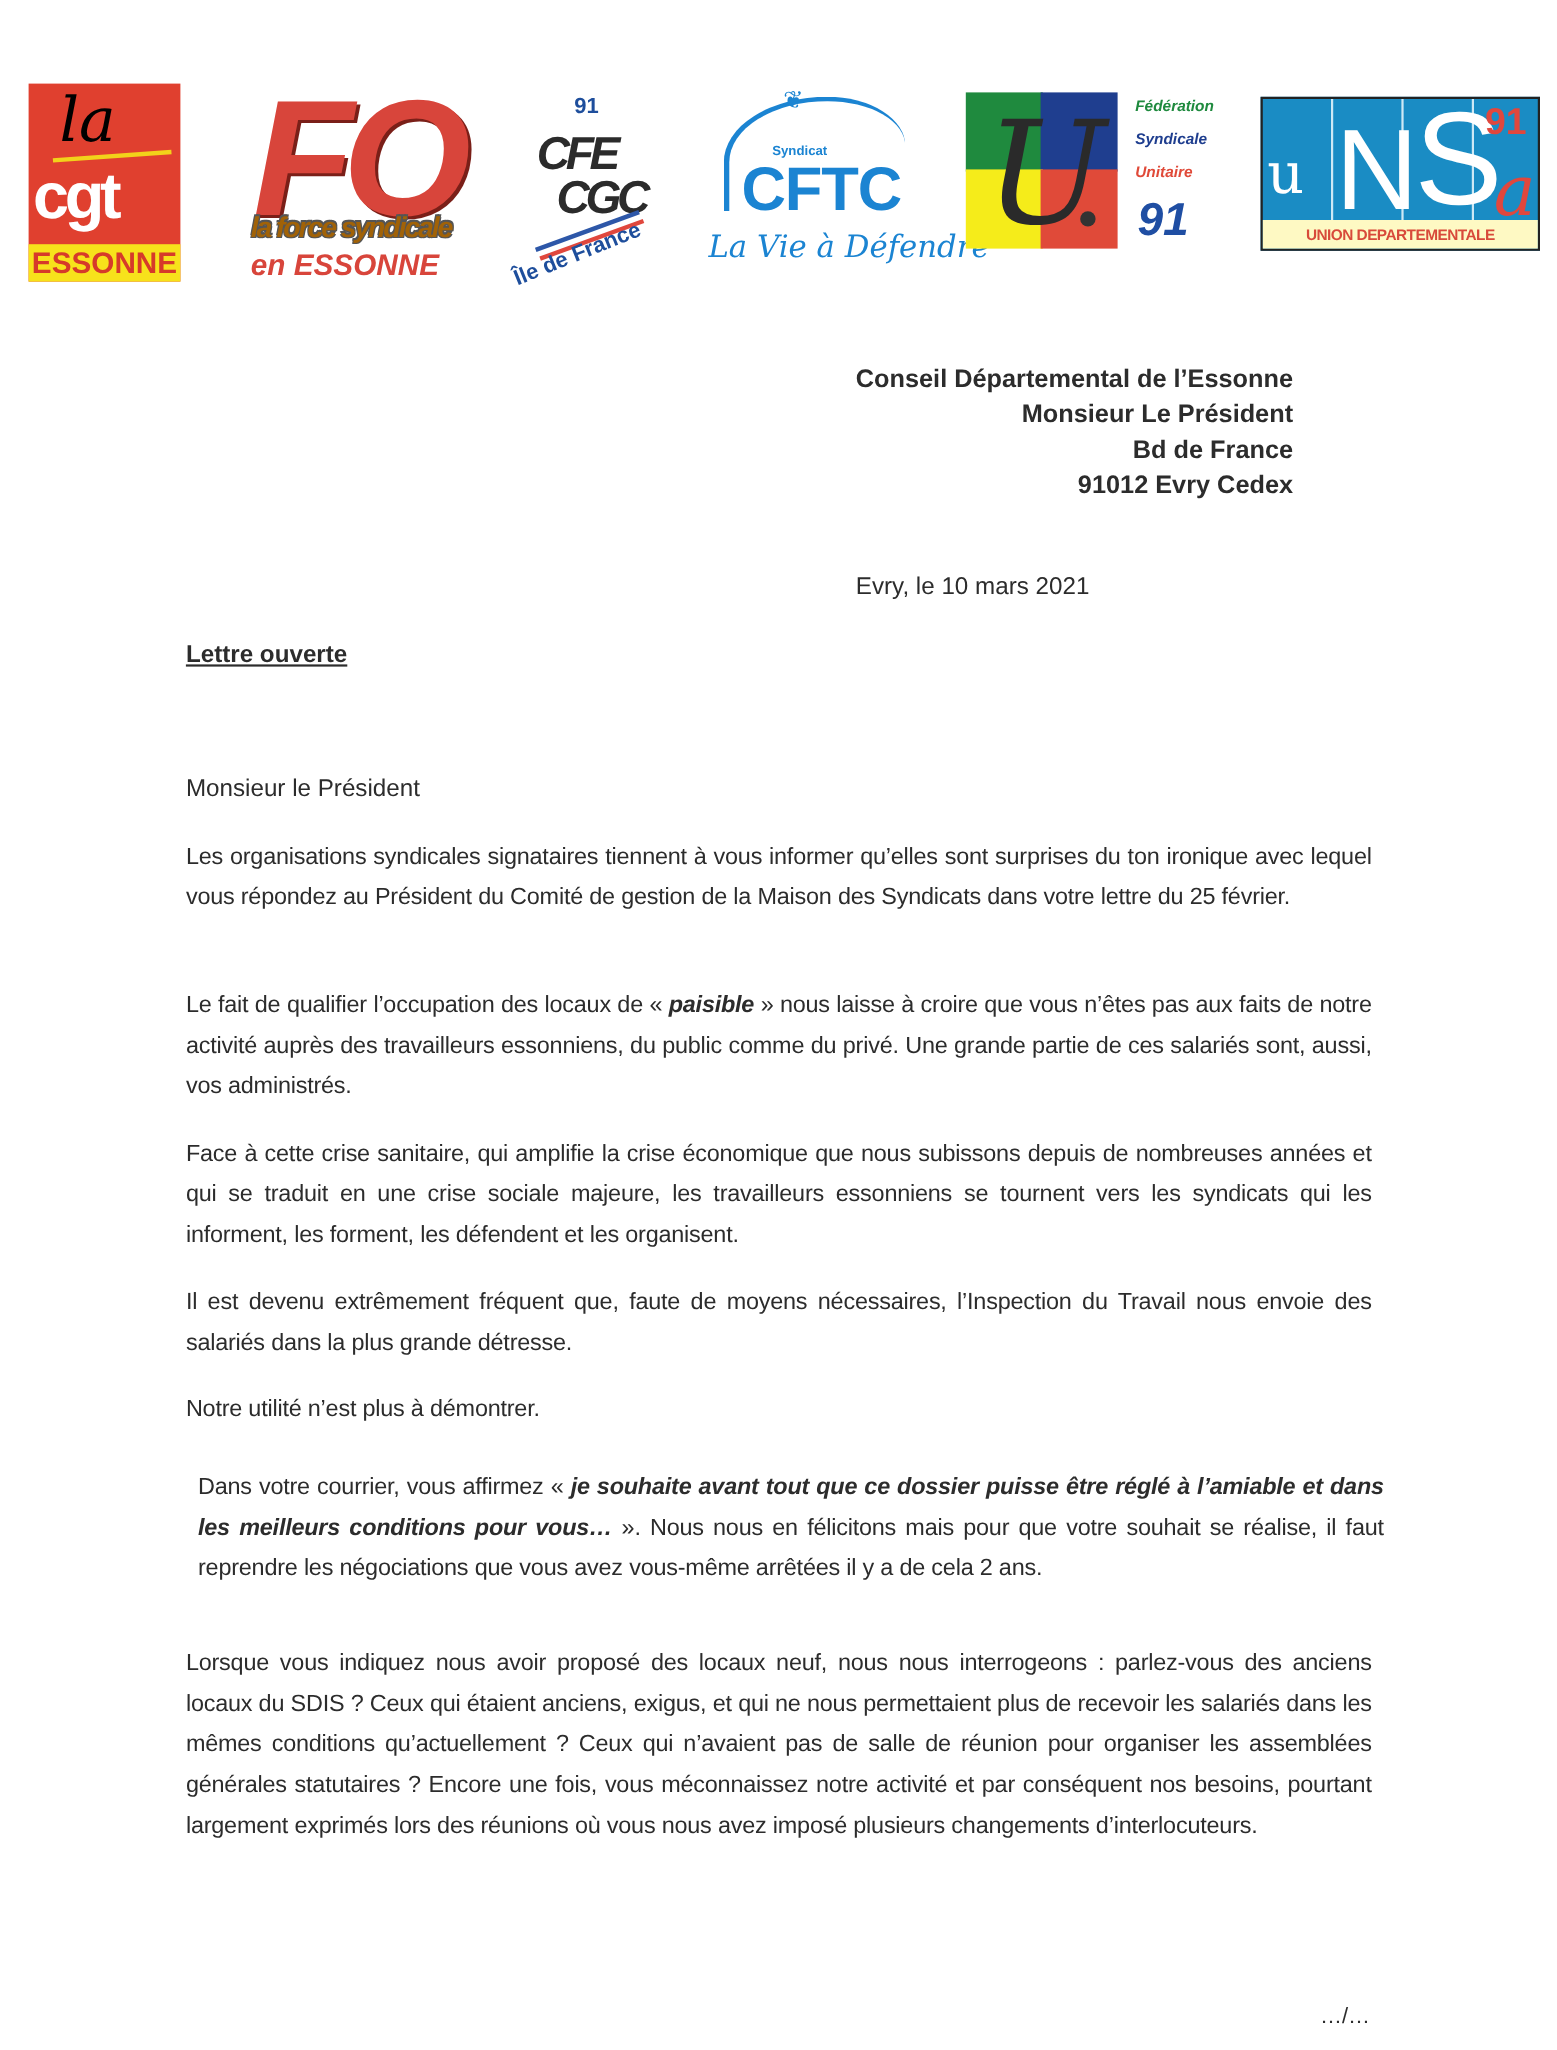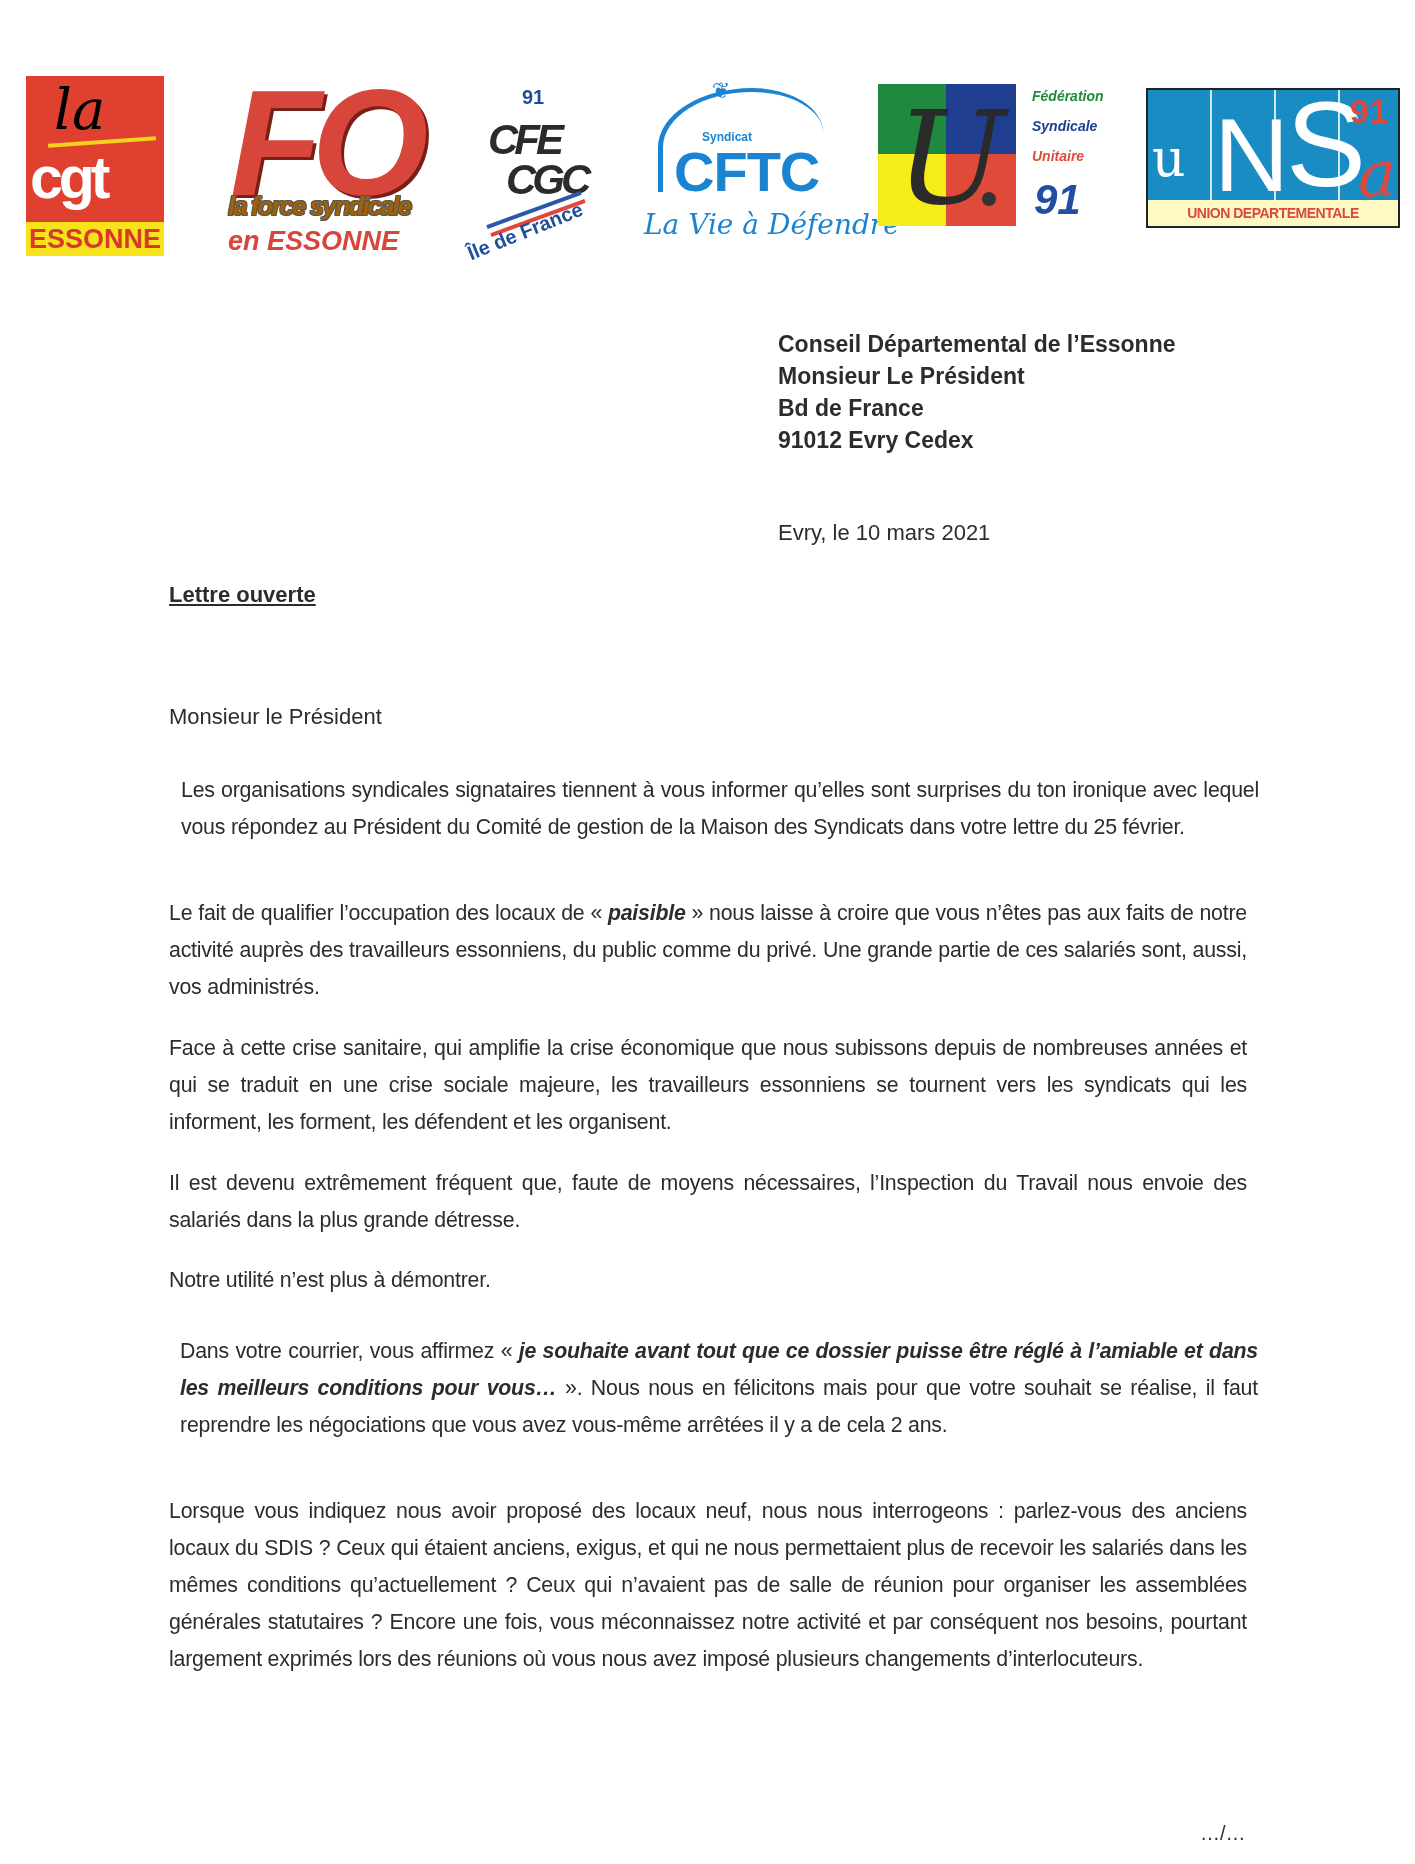--- a/index.html
+++ b/index.html
@@ -81,21 +81,21 @@
   .unsa .a { position: absolute; left: 210px; top: 52px; color: #e0473d; font-family: "DejaVu Serif", serif;
              font-style: italic; font-size: 64px; line-height: 64px; }
   .unsa .band { position: absolute; left: 0; bottom: 0; width: 100%; height: 26px; background: #fef9c3;
                 color: #d84a3a; font-weight: bold; font-size: 14px; line-height: 26px; text-align: center;
                 letter-spacing: -0.5px; white-space: nowrap; }
 
   
   .doc { font-family: "Liberation Sans", "DejaVu Sans", sans-serif; }
   .recipient { position: absolute; left: 778px; top: 328px; font-weight: bold; font-size: 23px;
                line-height: 32px; color: #2c2c2c; }
-  .recipient div { white-space: nowrap; }
+  .recipient div { white-space: nowrap; text-align: right; }
   .date { position: absolute; left: 778px; top: 520px; font-size: 22px; color: #2c2c2c; white-space: nowrap; }
   .subject { position: absolute; left: 169px; top: 582px; font-size: 22px; font-weight: bold;
              text-decoration: underline; color: #2c2c2c; white-space: nowrap; }
   .salutation { position: absolute; left: 169px; top: 704px; font-size: 22px; color: #2c2c2c; white-space: nowrap; }
 
   .para { position: absolute; left: 169px; width: 1078px; font-size: 21.3px; line-height: 37px;
           text-align: justify; color: #2c2c2c; letter-spacing: -0.2px; }
   .para b i, .para .em { font-weight: bold; font-style: italic; }
   .p1 { top: 760px; }
   .p2 { top: 895px; }
@@ -170,21 +170,21 @@
     <div>Conseil Départemental de l’Essonne</div>
     <div>Monsieur Le Président</div>
     <div>Bd de France</div>
     <div>91012 Evry Cedex</div>
   </div>
 
   <div class="date">Evry, le 10 mars 2021</div>
   <div class="subject">Lettre ouverte</div>
   <div class="salutation">Monsieur le Président</div>
 
-  <p class="para p1" style="margin:12px">
+  <p class="para p1" style="margin:0">
     <span>Les organisations syndicales signataires tiennent à vous informer qu’elles sont surprises du ton ironique avec lequel vous répondez au Président du Comité de gestion de la Maison des Syndicats dans votre lettre du 25 février.</span>
   </p>
 
   <p class="para p2" style="margin:0">
     <span>Le fait de qualifier l’occupation des locaux de « </span><span class="em">paisible</span><span> » nous laisse à croire que vous n’êtes pas aux faits de notre activité auprès des travailleurs essonniens, du public comme du privé. Une grande partie de ces salariés sont, aussi, vos administrés.</span>
   </p>
 
   <p class="para p3" style="margin:0">
     <span>Face à cette crise sanitaire, qui amplifie la crise économique que nous subissons depuis de nombreuses années et qui se traduit en une crise sociale majeure, les travailleurs essonniens se tournent vers les syndicats qui les informent, les forment, les défendent et les organisent.</span>
   </p>

